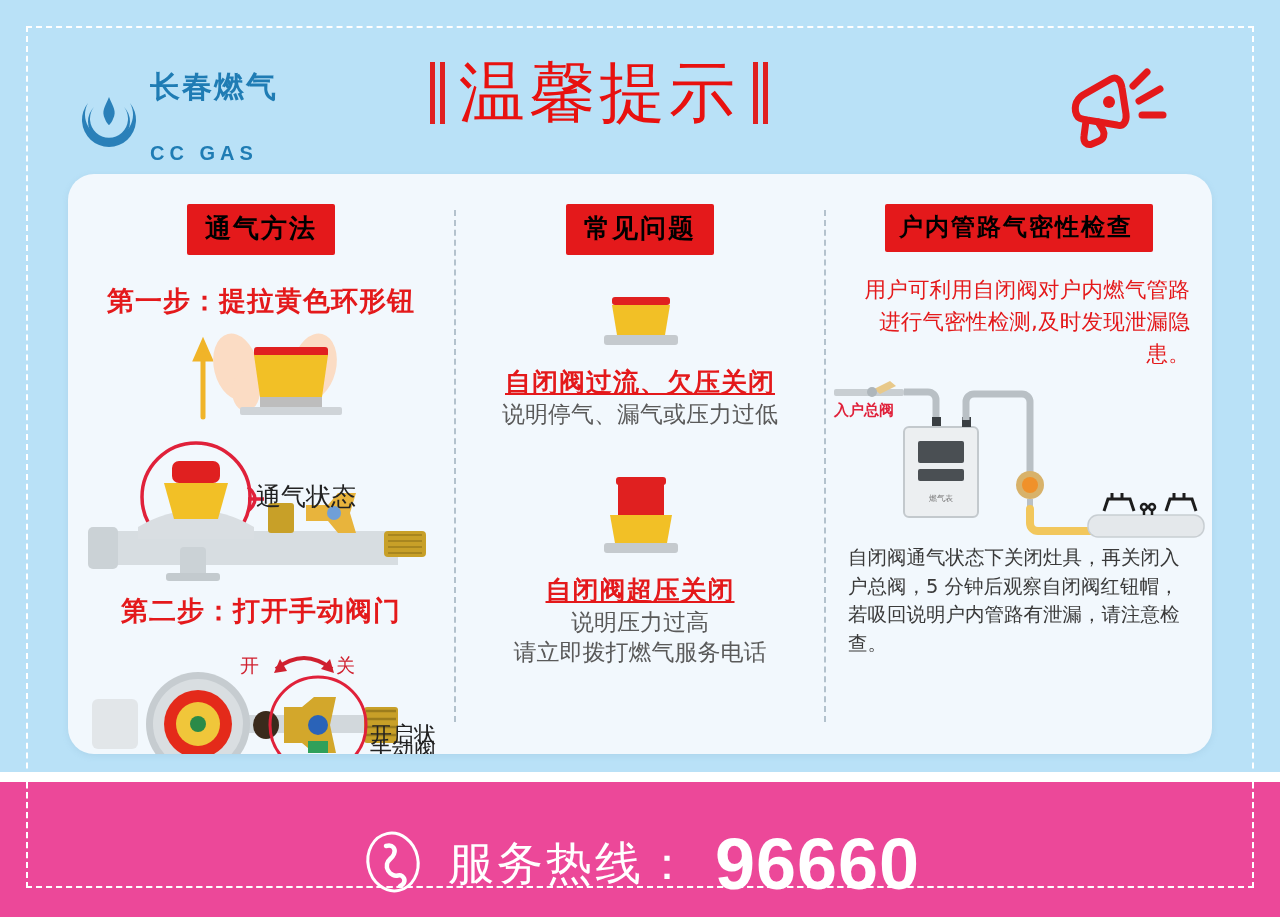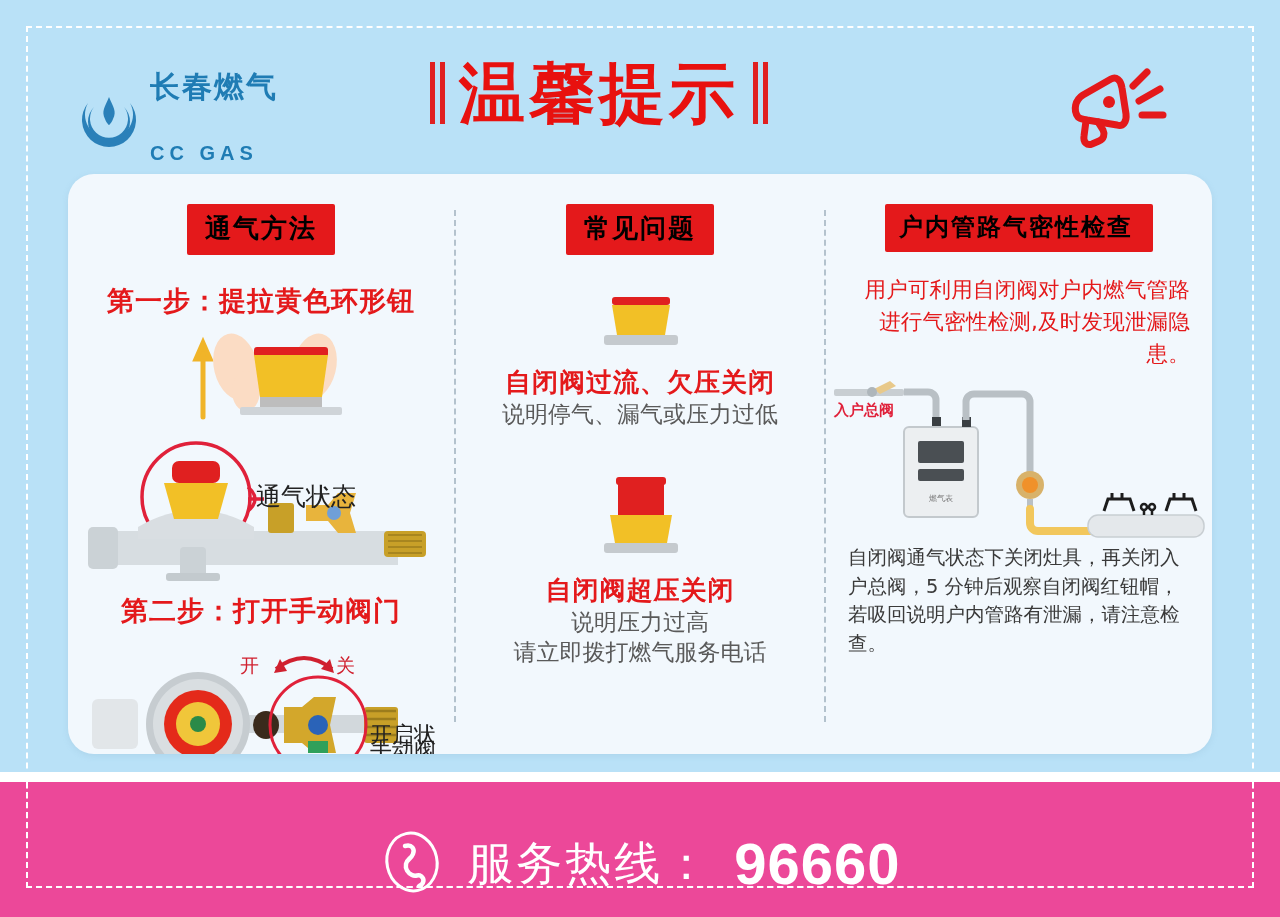--- a/index.html
+++ b/index.html
@@ -45,21 +45,21 @@
 
   .title-wrap {
     position: absolute; left: 430px; top: 60px;
     display: flex; align-items: center; gap: 14px;
   }
   .title-bars { display: flex; gap: 5px; }
   .title-bars span {
     display: block; width: 5px; height: 62px; background: #e02020;
   }
   .main-title {
-    font-size: 66px; font-weight: bold; color: #e8110f;
+    font-size: 66px; font-weight: normal; color: #e8110f;
     font-family: "DejaVu Serif", "Liberation Serif", serif;
     letter-spacing: 4px; line-height: 1;
   }
 
   .megaphone { position: absolute; left: 1063px; top: 62px; }
 
   
   .card {
     position: absolute;
     left: 68px; top: 174px; width: 1144px; height: 580px;
@@ -103,20 +103,21 @@
     font-family: "DejaVu Sans", "Liberation Sans", sans-serif;
   }
   .fig { position: relative; }
 
   
   .q-block { text-align: center; }
   .q-head {
     color: #e4191b; font-size: 26px; font-weight: 600;
     letter-spacing: 1px; margin-top: 8px;
     font-family: "DejaVu Sans", "Liberation Sans", sans-serif;
+    text-decoration: underline;
   }
   .q-line {
     color: #5a5a5a; font-size: 23px; line-height: 1.28;
     font-family: "DejaVu Sans", "Liberation Sans", sans-serif;
   }
 
   
   .c3-pad { padding: 0 22px; }
   .c3-intro {
     color: #e4191b; font-size: 21.5px; line-height: 1.48;
@@ -143,21 +144,21 @@
     background: #ec4899;
     display: flex; align-items: center; justify-content: center;
     z-index: 4;
   }
   .footer-inner { display: flex; align-items: center; gap: 22px; }
   .hotline-label {
     color: #ffffff; font-size: 46px; letter-spacing: 3px;
     font-family: "DejaVu Sans", "Liberation Sans", sans-serif;
   }
   .hotline-number {
-    color: #ffffff; font-size: 58px; font-weight: bold; letter-spacing: 1px;
+    color: #ffffff; font-size: 72px; font-weight: bold; letter-spacing: 1px;
   }
   .footer-dashed {
     position: absolute; left: 26px; right: 26px; top: 782px; height: 106px;
     border-left: 2px dashed #ffffff;
     border-right: 2px dashed #ffffff;
     border-bottom: 2px dashed #ffffff;
     z-index: 7; pointer-events: none;
   }
 </style>
 </head>

